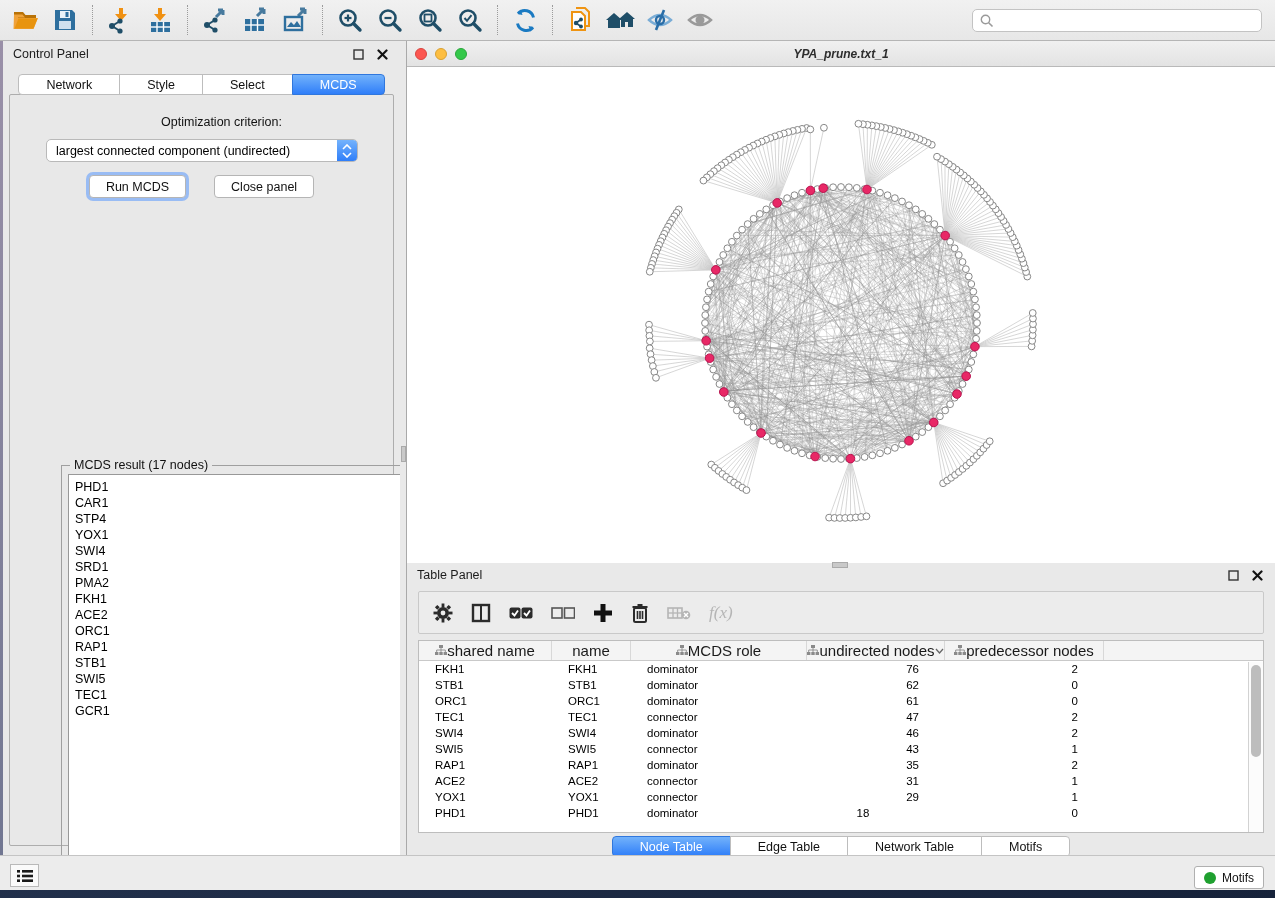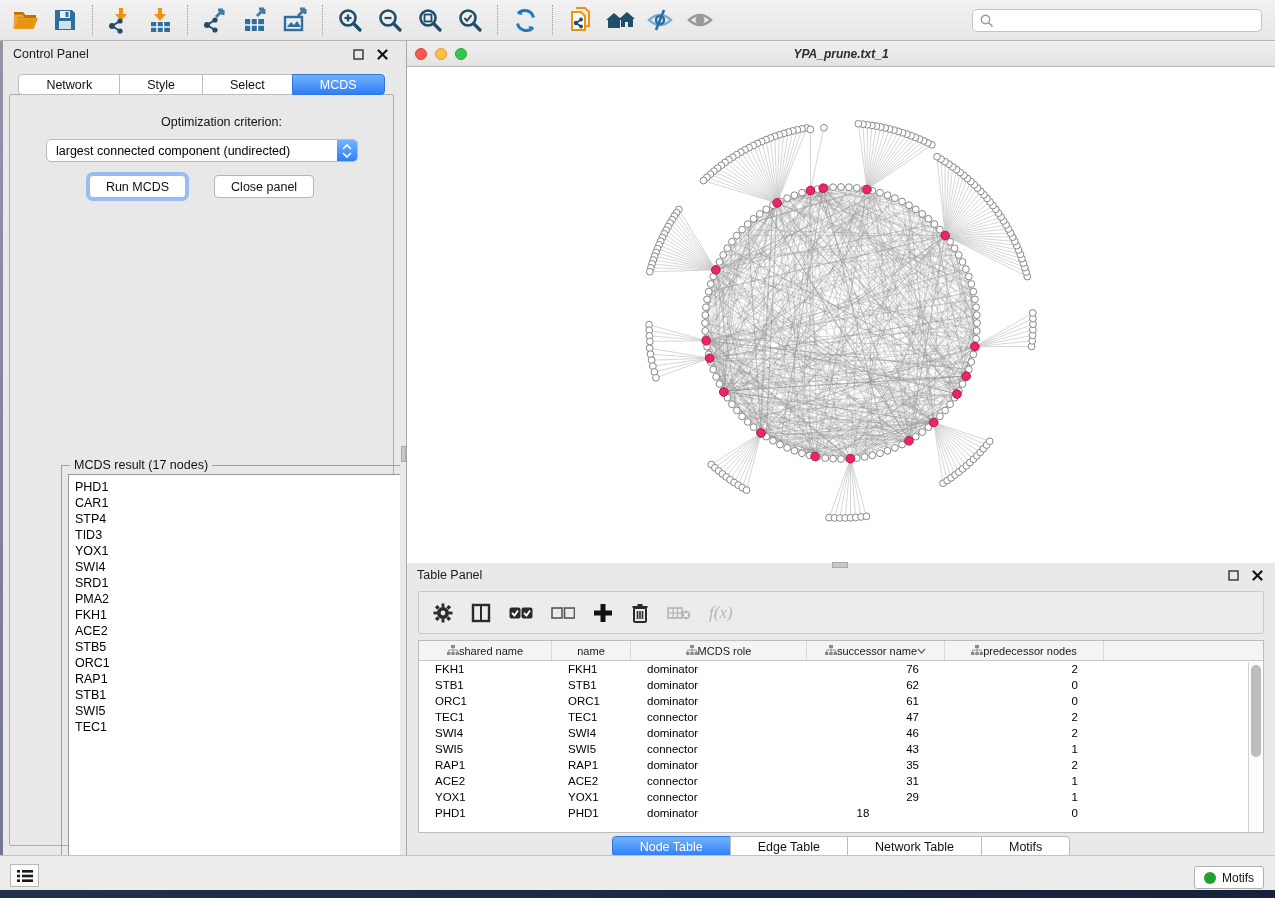--- a/index.html
+++ b/index.html
@@ -81,21 +81,21 @@
 
   
   .table-panel { position:absolute; left:407px; top:563px; width:868px; height:292px; background:#e9e9e9; }
   .tp-header { height:24px; display:flex; align-items:center; padding:0 10px; font-size:12.5px; color:#1c1c1c; position:relative; }
   .tp-toolbar { position:absolute; left:11px; top:28px; width:846px; height:43px; background:#ececec;
     border:1px solid #c9c9c9; border-radius:2px; display:flex; align-items:center; padding-left:14px; gap:18px; }
   .tp-ibtn { background:none; border:none; display:flex; align-items:center; justify-content:center; }
 
   .tp-table { position:absolute; left:11px; top:77px; width:846px; height:193px; background:#fff; border:1px solid #bdbdbd; }
   .tbl-head { display:flex; height:20px; border-bottom:1px solid #c9c9c9; background:#f4f4f4; }
-  .th { display:flex; align-items:center; justify-content:center; font-size:11px; color:#1a1a1a;
+  .th { display:flex; align-items:center; justify-content:center; font-size:15px; color:#1a1a1a;
     border-right:1px solid #d8d8d8; overflow:hidden;text-align:right; }
   .tbl-body { position:absolute; left:0; top:21px; right:15px; bottom:0; overflow:hidden; }
   .tr { display:flex; height:16px; }
   .td { font-size:11.5px; color:#000; padding:1px 0 0 16px; overflow:hidden; white-space:nowrap; }
   .td.right { text-align:right; padding:1px 26px 0 0; }
   .tbl-scroll { position:absolute; right:0; top:21px; width:15px; bottom:0; background:#fcfcfc; border-left:1px solid #d2d2d2; }
   .tbl-thumb { position:absolute; left:2px; top:3px; width:10px; height:92px; background:#bdbdbd; border-radius:6px; }
 
   .tp-tabs { position:absolute; left:0; top:273px; width:100%; display:flex; justify-content:center; }
 
@@ -317,33 +317,32 @@
         <button class="pbtn">Close panel</button>
       </div>
 
       <div class="result-group">
         <span class="result-legend">MCDS result (17 nodes)</span>
         <div class="result-list">
           <div id="mcds-items">
               <div class="result-item">PHD1</div>
               <div class="result-item">CAR1</div>
               <div class="result-item">STP4</div>
-              <div class="result-item">TID3</div>
               <div class="result-item">YOX1</div>
               <div class="result-item">SWI4</div>
               <div class="result-item">SRD1</div>
               <div class="result-item">PMA2</div>
               <div class="result-item">FKH1</div>
               <div class="result-item">ACE2</div>
-              <div class="result-item">STB5</div>
               <div class="result-item">ORC1</div>
               <div class="result-item">RAP1</div>
               <div class="result-item">STB1</div>
               <div class="result-item">SWI5</div>
               <div class="result-item">TEC1</div>
+              <div class="result-item">GCR1</div>
             </div>
           <div class="result-scroll"></div>
         </div>
       </div>
     </div>
   </section>
 
   <div class="v-splitter">
     <div class="v-handle"></div>
   </div>
@@ -1528,21 +1527,21 @@
           <div class="th" style="width: 138px;">
             <svg width="12" height="11" viewBox="0 0 12 11">
               <g fill="#8a8a8a">
                 <rect x="4" y="0" width="4" height="3"></rect>
                 <rect x="0" y="7" width="3.4" height="3"></rect>
                 <rect x="4.3" y="7" width="3.4" height="3"></rect>
                 <rect x="8.6" y="7" width="3.4" height="3"></rect>
               </g>
               <path d="M6 3v2M1.7 7V5h8.6v2M6 5v2" stroke="#8a8a8a" stroke-width="0.9" fill="none"></path>
             </svg>
-            <span>successor name</span>
+            <span>undirected nodes</span>
             <svg width="9" height="6" viewBox="0 0 9 6">
               <path d="M1 1l3.5 4L8 1" fill="none" stroke="#666" stroke-width="1.3"></path>
             </svg>
           </div>
           <div class="th" style="width: 159px;">
             <svg width="12" height="11" viewBox="0 0 12 11">
               <g fill="#8a8a8a">
                 <rect x="4" y="0" width="4" height="3"></rect>
                 <rect x="0" y="7" width="3.4" height="3"></rect>
                 <rect x="4.3" y="7" width="3.4" height="3"></rect>

